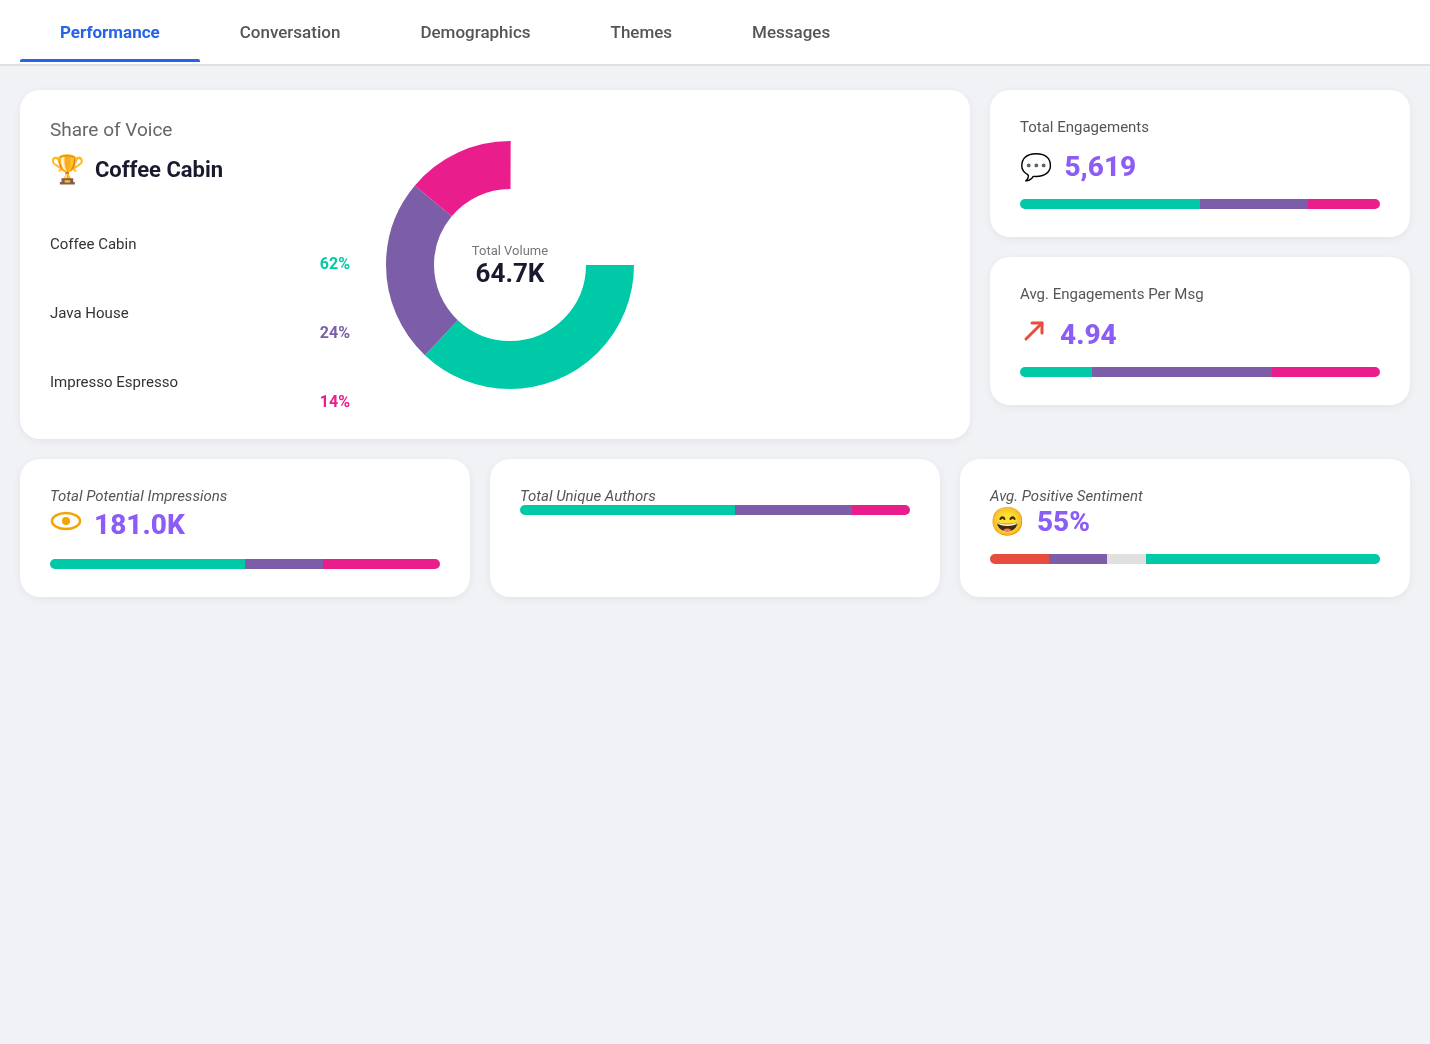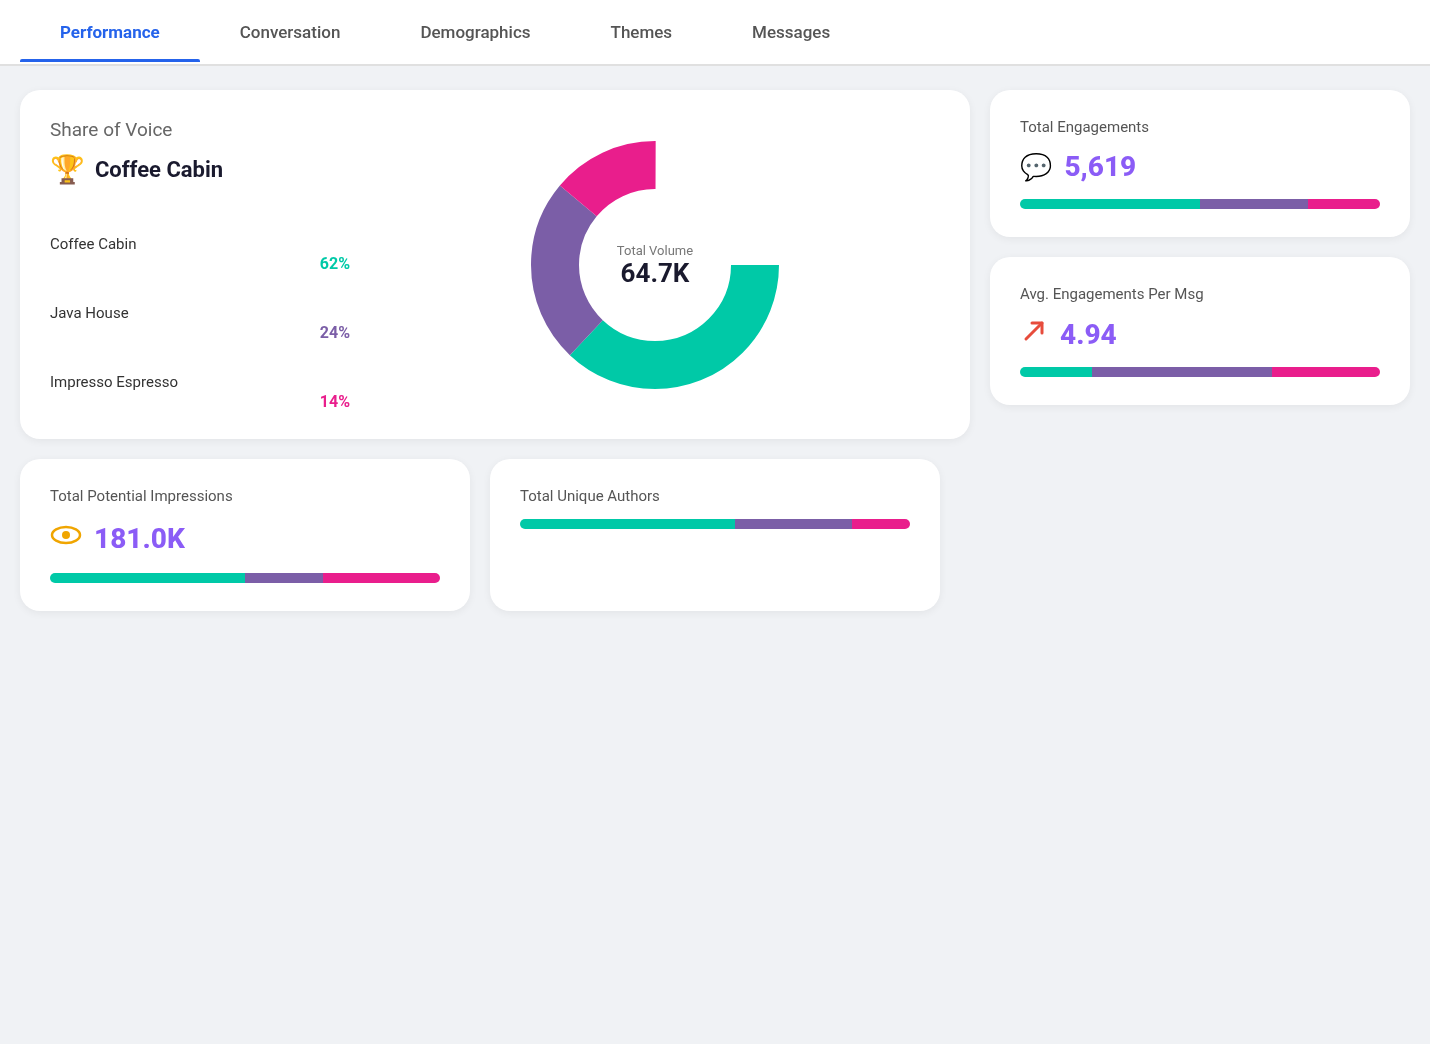--- a/index.html
+++ b/index.html
@@ -117,21 +117,21 @@
     }
     .color-teal { color: #00c9a7; }
     .color-purple { color: #7b5ea7; }
     .color-pink { color: #e91e8c; }
 
     
     .donut-container {
       flex: 1;
       display: flex;
       align-items: center;
-      justify-content: center;
+      justify-content: flex-start;
       text-decoration: underline;
     }
     .donut-wrapper {
       position: relative;
       width: 280px;
       height: 280px;
     }
     .donut-wrapper svg {
       width: 280px;
       height: 280px;
@@ -187,21 +187,21 @@
       display: flex;
     }
     .pb-teal { background: #00c9a7; }
     .pb-purple { background: #7b5ea7; }
     .pb-pink { background: #e91e8c; }
 
     
     .bottom-card-title {
       font-size: 15px;
       color: #555;
-      margin-bottom: 14px;
+      font-style: italic;
     }
 
     
     .sentiment-bar {
       height: 10px;
       border-radius: 5px;
       overflow: hidden;
       display: flex;
       background: #e0e0e0;
     }
@@ -322,15 +322,28 @@
 
     <div class="card">
       <div class="bottom-card-title">Total Unique Authors</div>
       <div class="progress-bar">
         <div class="pb-teal" style="width:55%"></div>
         <div class="pb-purple" style="width:30%"></div>
         <div class="pb-pink" style="width:15%"></div>
       </div>
     </div>
 
+    <div class="card">
+      <div class="bottom-card-title">Avg. Positive Sentiment</div>
+      <div class="metric-row">
+        <span class="metric-icon" style="font-size:28px;">😄</span>
+        <span class="metric-value">55%</span>
+      </div>
+      <div class="sentiment-bar">
+        <div class="sb-red" style="width:15%"></div>
+        <div class="sb-purple" style="width:15%"></div>
+        <div style="width:10%; background:#e0e0e0;"></div>
+        <div class="sb-teal" style="width:60%"></div>
+      </div>
+    </div>
 
   </div>
 </div>
 
 </body></html>

